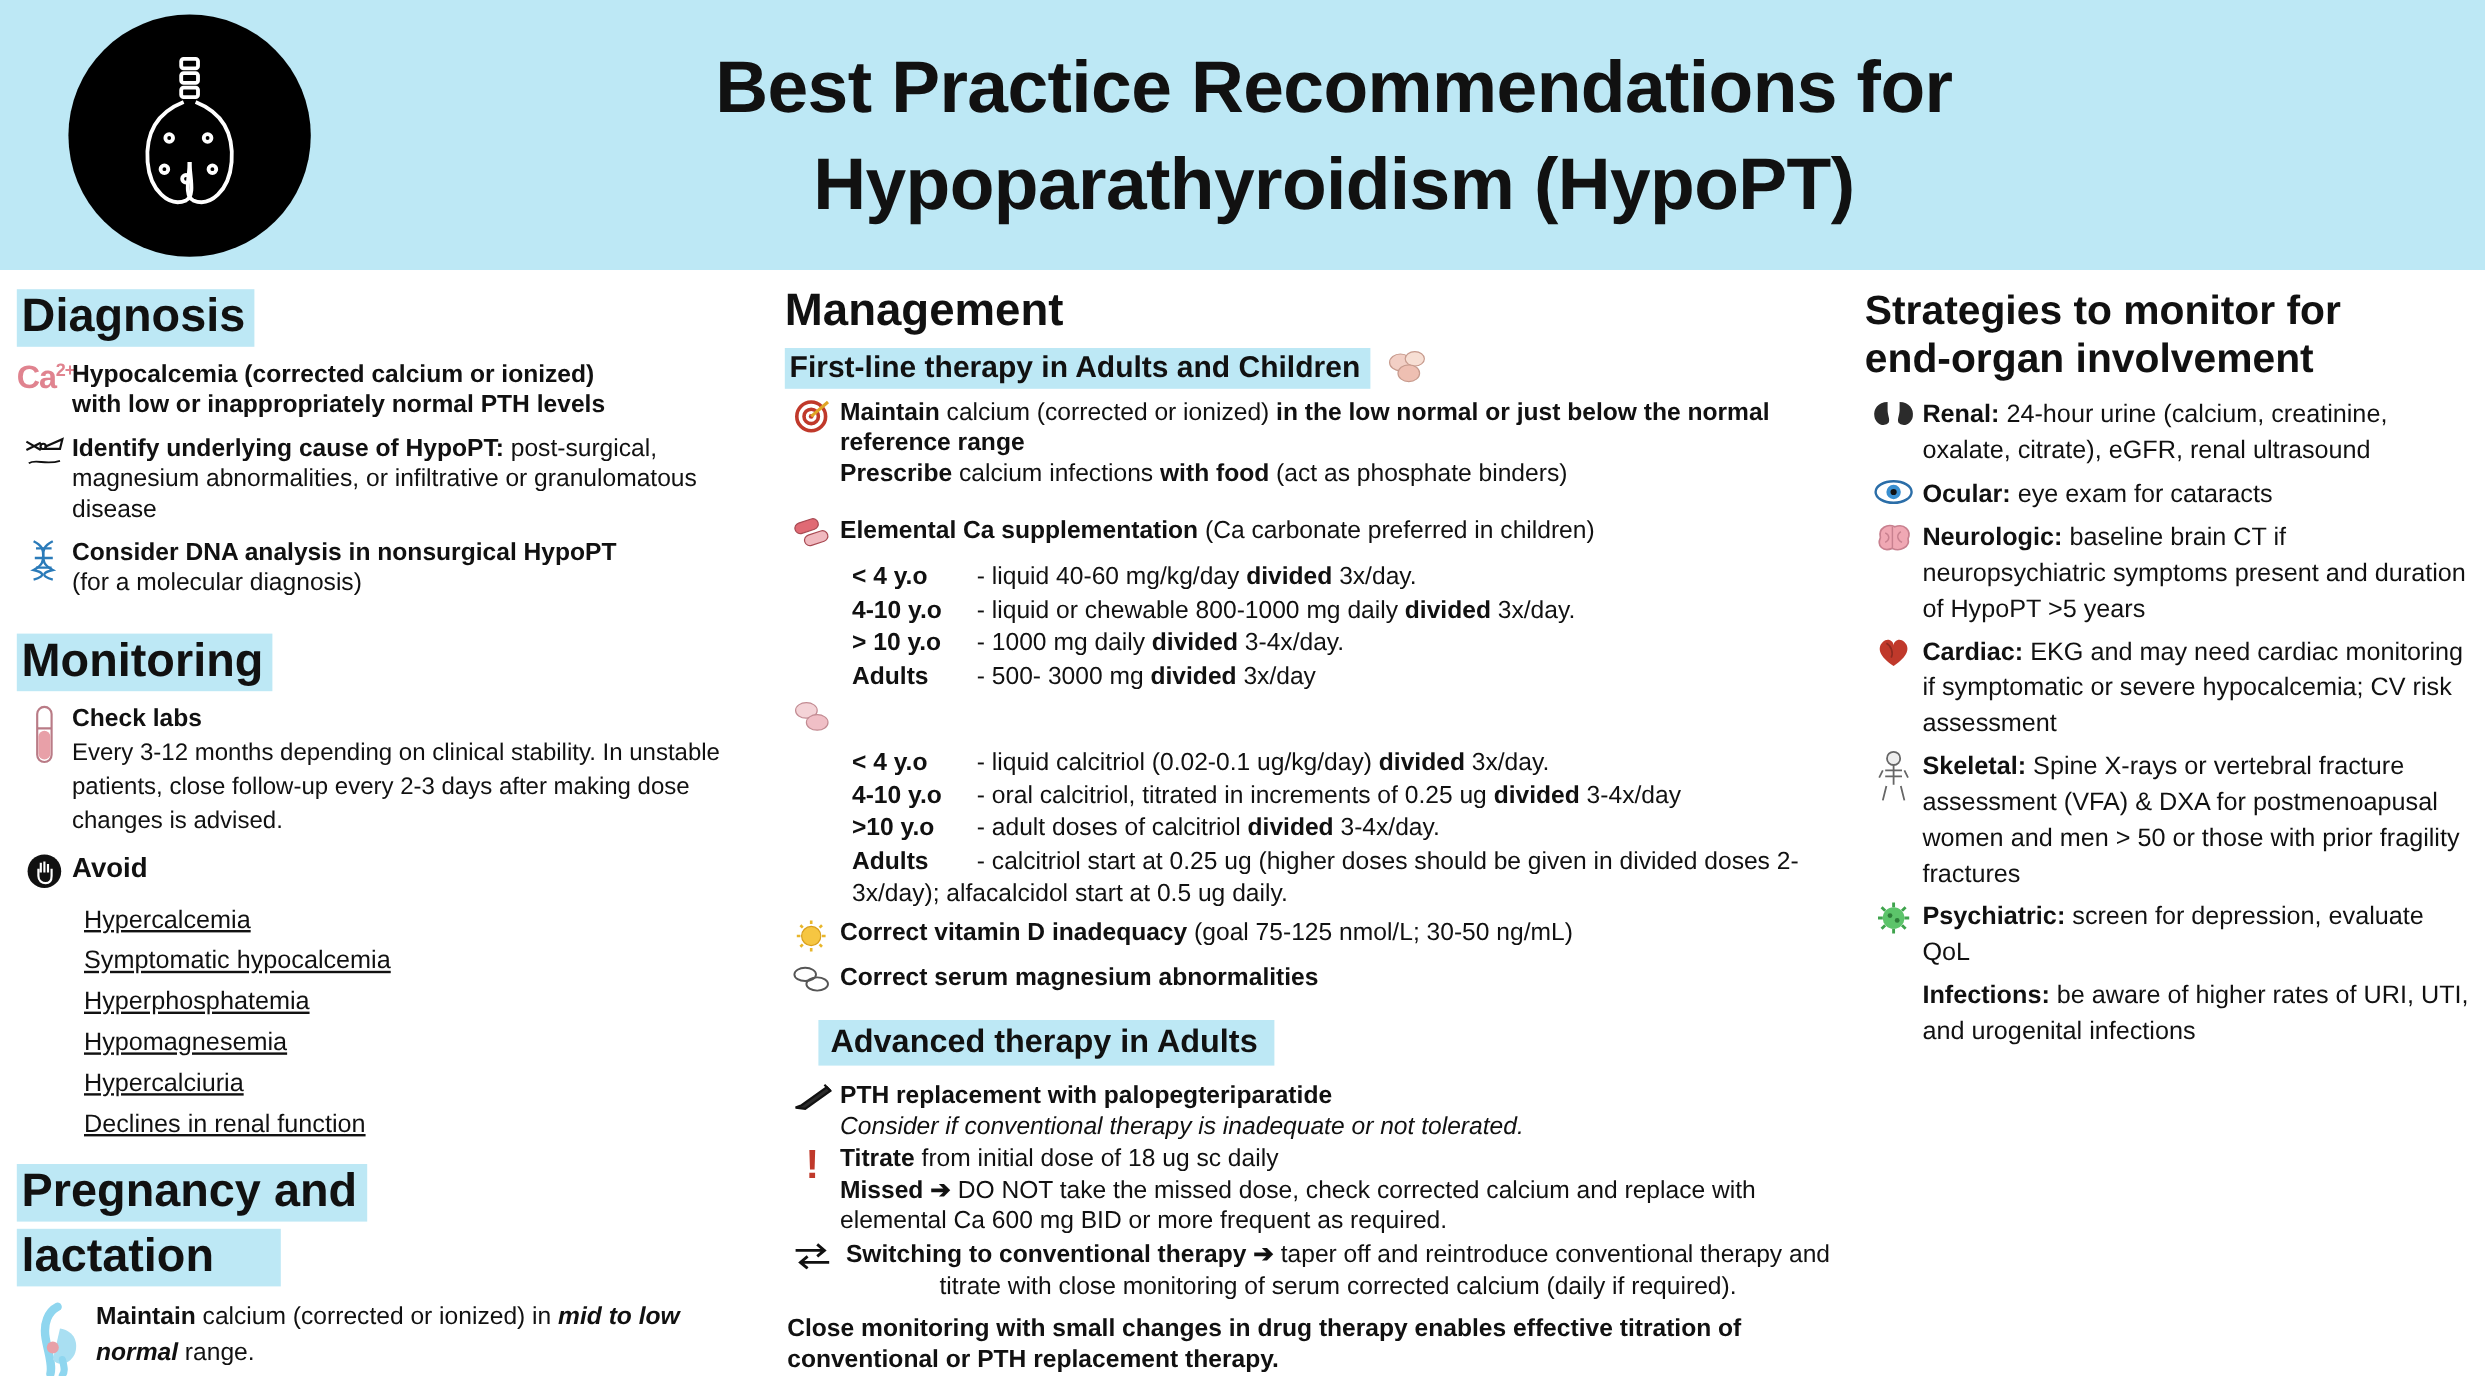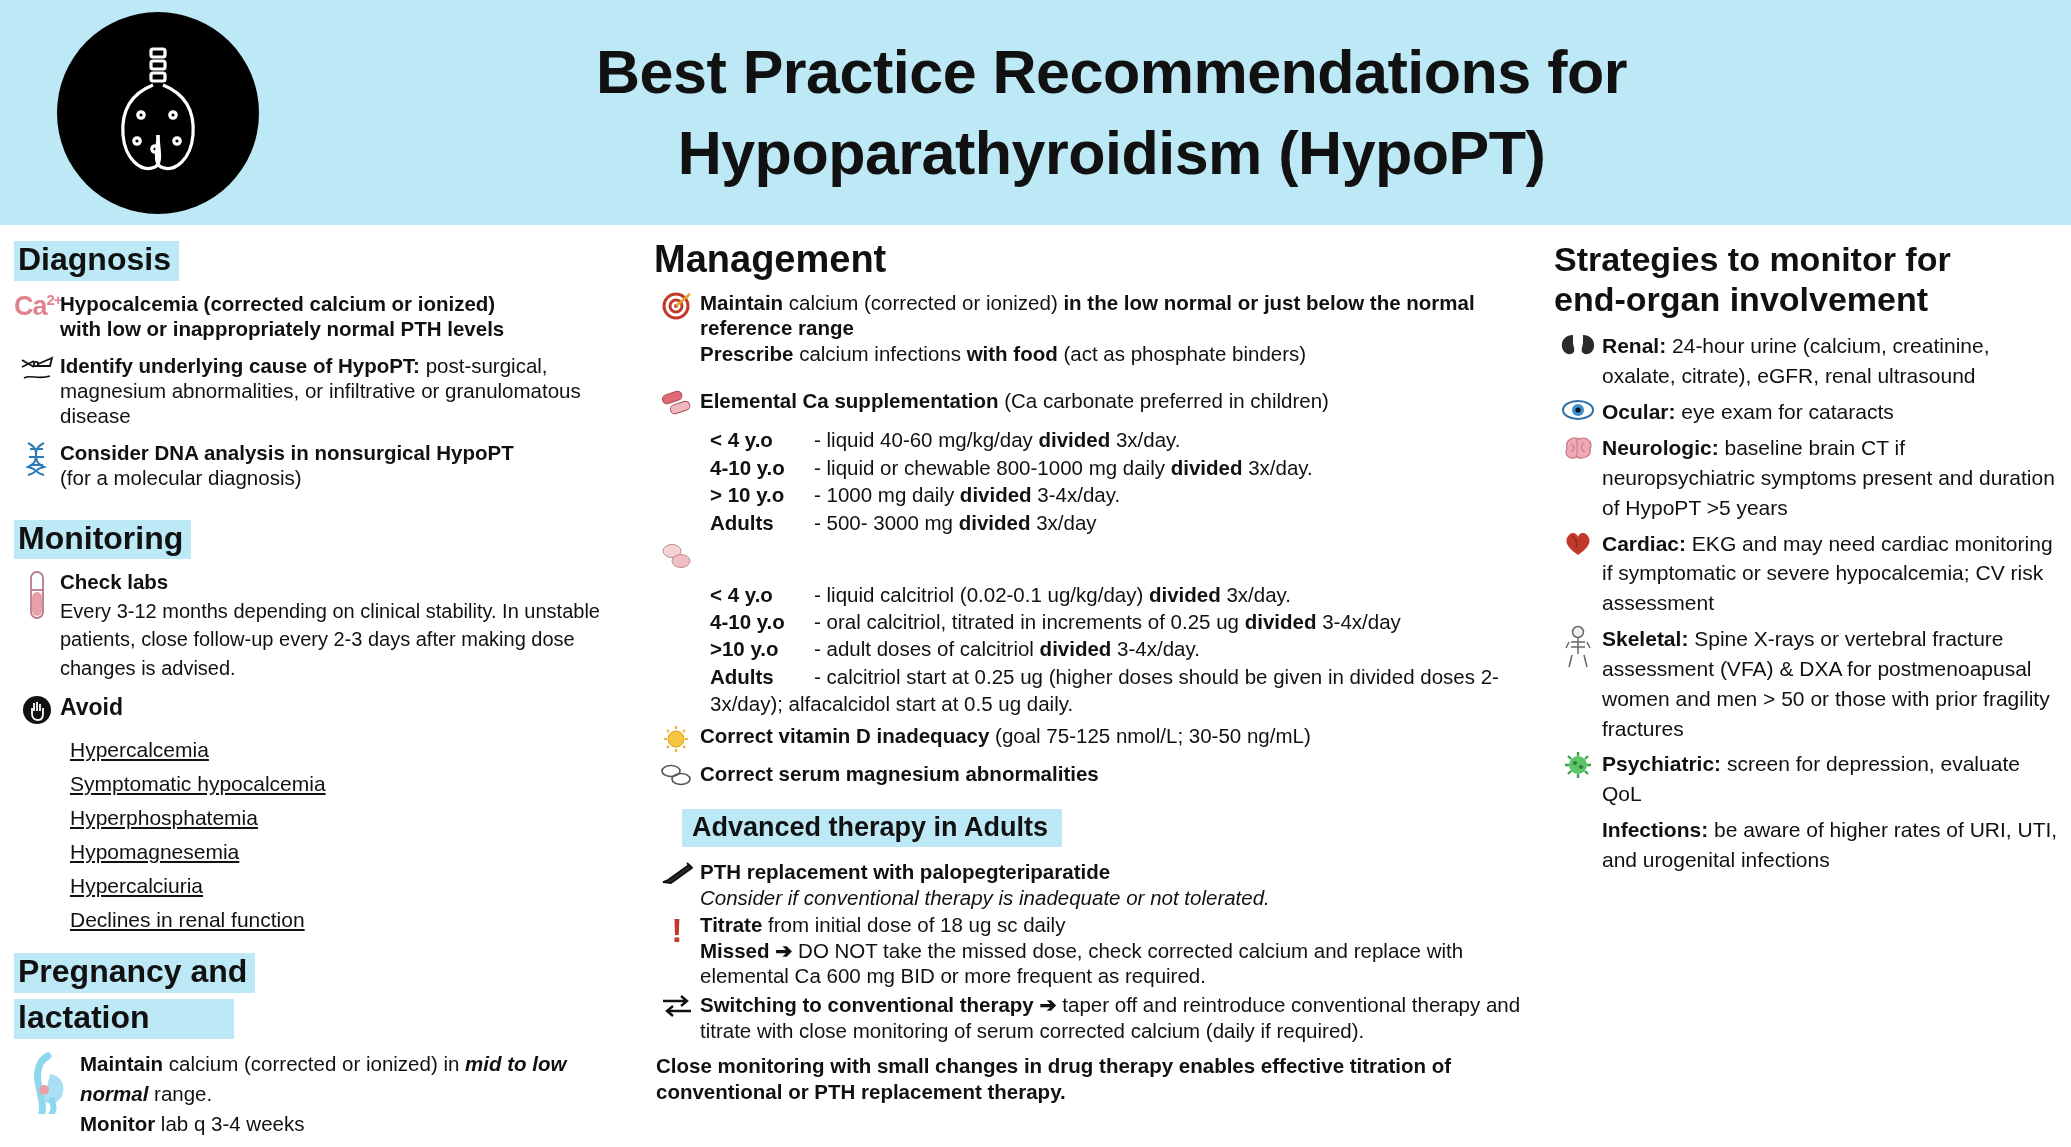--- a/index.html
+++ b/index.html
@@ -58,21 +58,21 @@
     padding: 0;
     height: 922px;
   }
   .col { position: relative; }
   #col-left   { width: 640px; padding: 16px 18px 0 14px; }
   #col-mid    { width: 900px; padding: 12px 10px 0 14px; }
   #col-right  { width: 531px; padding: 14px 12px 0 14px; }
 
   
   h2.sec {
-    font-size: 32px;
+    font-size: 39px;
     font-weight: bold;
     margin: 0 0 10px 0;
     display: inline-block;
     background: #bde8f5;
     padding: 0 8px 2px 4px;
     line-height: 1.18;
   }
   h2.sec.nohl { background: transparent; }
   .subhead {
     font-size: 25px;
@@ -250,20 +250,30 @@
       <div class="body lh">
         <b>Maintain</b><span> calcium (corrected or ionized) in </span><i><b>mid to low normal</b></i><span> range.</span><br>
         <b>Monitor</b><span> lab q 3-4 weeks</span>
       </div>
     </div>
   </div>
 
   <div class="col" id="col-mid">
     <h2 class="sec nohl" style="font-size:38px;margin-bottom:6px;padding-left:0;">Management</h2>
 
+    <div style="display:flex;align-items:center;gap:14px;margin-bottom:6px;">
+      <div class="subhead" style="margin:0;">First-line therapy in Adults and Children</div>
+      <span>
+        <svg width="34" height="30" viewBox="0 0 34 30">
+          <ellipse cx="11" cy="12" rx="9" ry="7" fill="#f2cfc5" stroke="#c79b8e"></ellipse>
+          <ellipse cx="23" cy="9" rx="8" ry="6" fill="#f7dfd4" stroke="#c79b8e"></ellipse>
+          <ellipse cx="18" cy="21" rx="9" ry="7" fill="#eebfb2" stroke="#c79b8e"></ellipse>
+        </svg>
+      </span>
+    </div>
 
     <div class="row" style="margin-bottom:22px;">
       <div class="ico">
         <svg width="30" height="30" viewBox="0 0 30 30">
           <circle cx="14" cy="15" r="12" fill="none" stroke="#c0392b" stroke-width="3"></circle>
           <circle cx="14" cy="15" r="6" fill="none" stroke="#c0392b" stroke-width="3"></circle>
           <circle cx="14" cy="15" r="2" fill="#c0392b"></circle>
           <path d="M14 15 L28 3" stroke="#e0a526" stroke-width="2.6"></path>
         </svg>
       </div>
@@ -350,21 +360,21 @@
     </div>
 
     <div class="row" style="margin:2px 0 4px 0;">
       <div class="ico c-red" style="font-size:34px;font-weight:bold;">!</div>
       <div class="body">
         <b>Titrate</b><span> from initial dose of 18 ug sc daily</span><br>
         <b>Missed ➔</b><span> DO NOT take the missed dose, check corrected calcium and replace with elemental Ca 600 mg BID or more frequent as required.</span>
       </div>
     </div>
 
-    <div class="row" style="margin:2px 0 0 0;">
+    <div class="row" style="margin:2px 0 0 0;text-align:center;">
       <div class="ico">
         <svg width="36" height="24" viewBox="0 0 36 24" stroke="#111" stroke-width="2.4" fill="none">
           <path d="M4 8 H28 M22 3 L28 8 L22 13"></path>
           <path d="M32 18 H8 M14 13 L8 18 L14 23"></path>
         </svg>
       </div>
       <div class="body">
         <b>Switching to conventional therapy ➔</b><span> taper off and reintroduce conventional therapy and titrate with close monitoring of serum corrected calcium (daily if required).</span>
       </div>
     </div>

